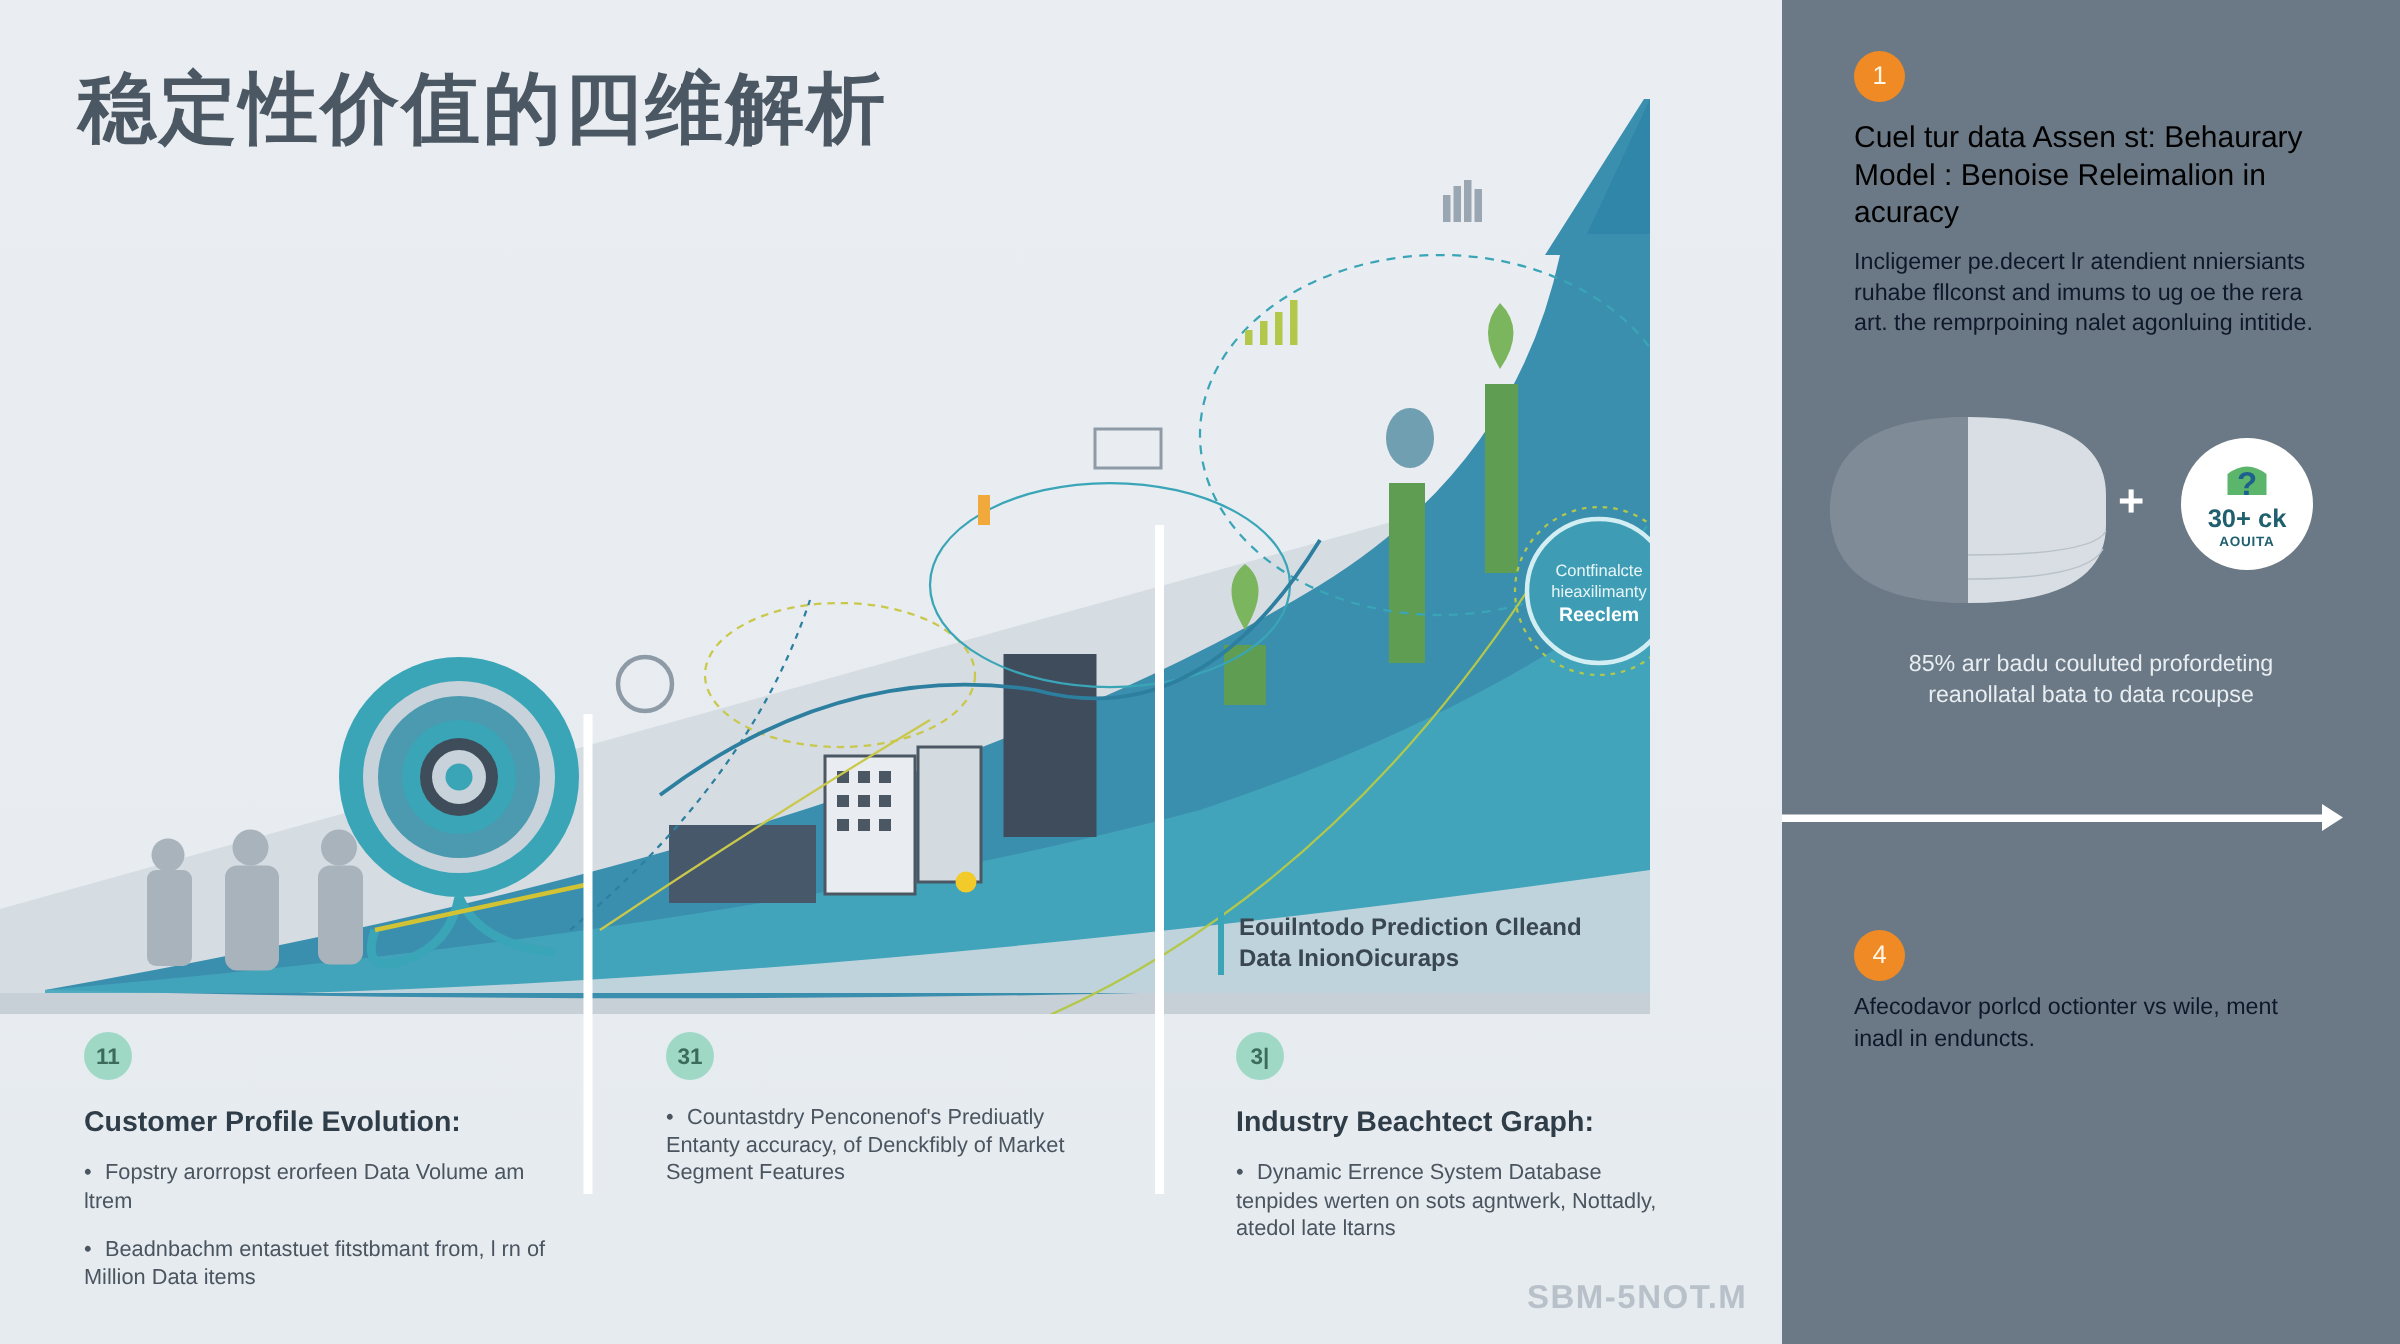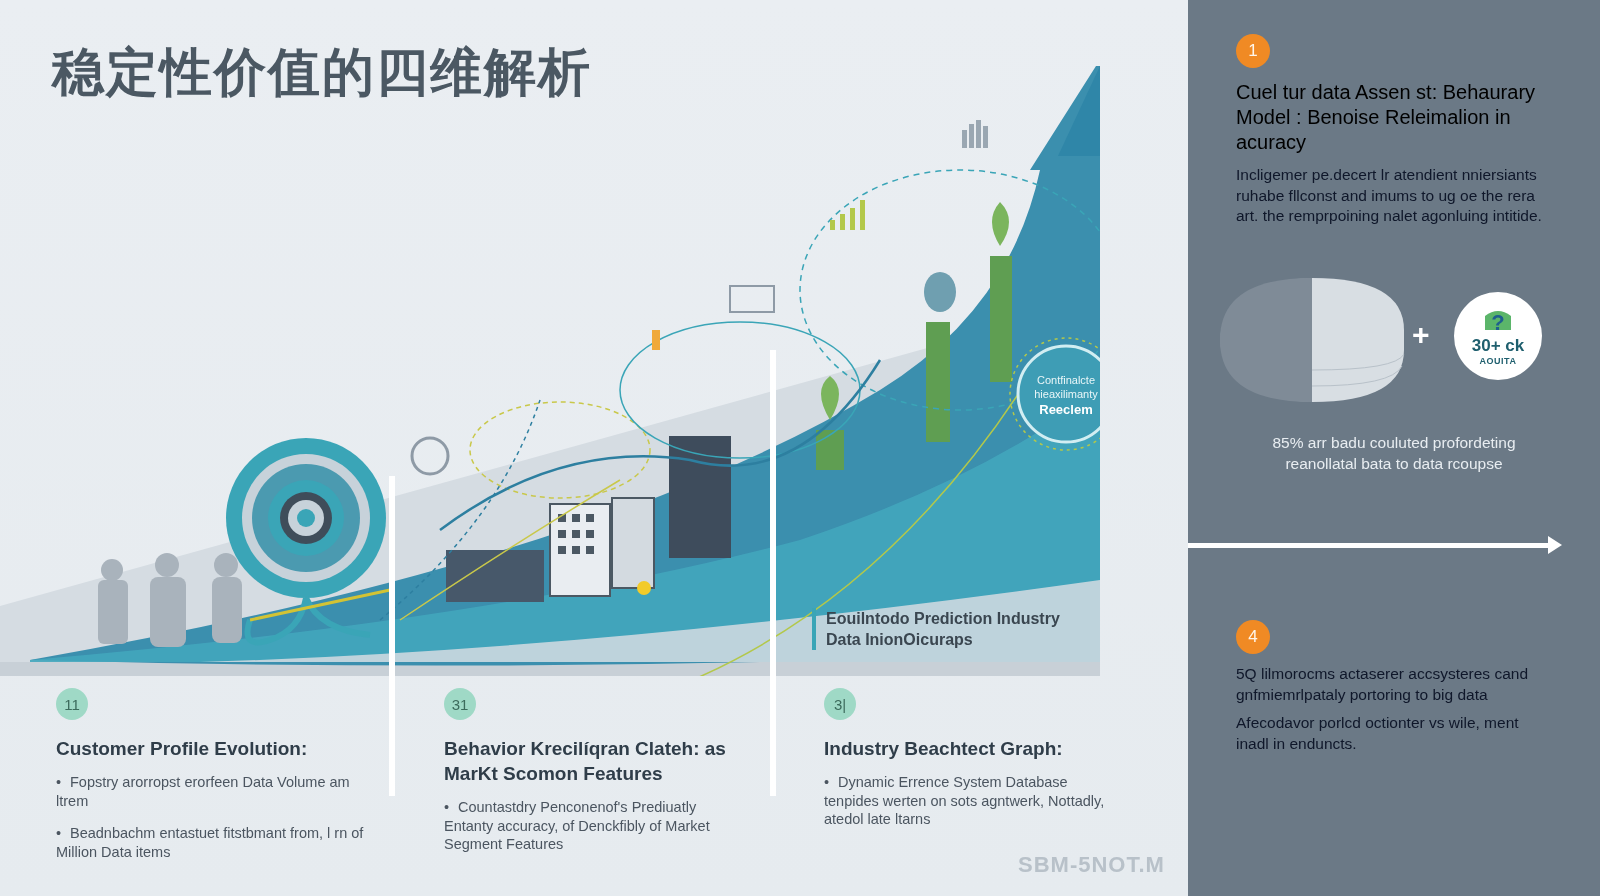--- a/index.html
+++ b/index.html
@@ -7,21 +7,21 @@
   body { background: #e9edf1; font-family: "Liberation Sans", "DejaVu Sans", sans-serif; position: relative; }
 
   .left { position: absolute; left: 0; top: 0; width: 1188px; height: 896px; background: linear-gradient(180deg, #eaeef2 0%, #e6ebef 100%); }
   .title { position: absolute; left: 52px; top: 38px; font-family: "DejaVu Sans", sans-serif; font-size: 52px; color: #4b5863; letter-spacing: 2px; font-weight: bold; }
 
   .illus { position: absolute; left: 0; top: 60px; width: 1100px; height: 616px; }
 
   .divider { position: absolute; width: 6px; background: #ffffff; }
 
   .col { position: absolute; top: 688px; }
-  .badge { width: 32px; height: 32px; border-radius: 50%; background: #9fd9c6; color: #3c6b5c; font-size: 15px; font-weight: normal; display: flex; align-items: center; justify-content: center; margin-bottom: 16px; }
+  .badge { width: 32px; height: 32px; border-radius: 50%; background: #9fd9c6; color: #3c6b5c; font-size: 15px; font-weight: bold; display: flex; align-items: center; justify-content: center; margin-bottom: 16px; }
   .col-title { font-size: 19px; font-weight: bold; color: #2f3d49; line-height: 25px; margin-bottom: 12px; }
   .bullet { font-size: 14.5px; color: #4b5560; line-height: 18.5px; margin-bottom: 14px; }
   .bullet .dot { display: inline-block; width: 14px; }
 
   .callout { position: absolute; left: 812px; top: 608px; border-left: 4px solid #3aa5b7; padding-left: 10px; font-size: 16px; font-weight: bold; color: #3a4650; line-height: 21px; }
   .watermark { position: absolute; left: 1018px; top: 852px; font-size: 22px; font-weight: bold; color: #b8c1c9; letter-spacing: 1px; }
 
   .right { position: absolute; left: 1188px; top: 0; width: 412px; height: 896px; background: #6b7986; }
   .orange { width: 34px; height: 34px; border-radius: 50%; background: #f08a24; color: #fff6ea; font-size: 17px; display: flex; align-items: center; justify-content: center; }
   .r-title { color: #000000; font-weight: normal; font-size: 20px; line-height: 25px; }
@@ -133,34 +133,33 @@
     <rect x="730" y="226" width="44" height="26" fill="none" stroke="#8e9aa6" stroke-width="2"></rect>
     <circle cx="430" cy="396" r="18" fill="none" stroke="#8e9aa6" stroke-width="3"></circle>
     <rect x="652" y="270" width="8" height="20" fill="#f0a93a"></rect>
     <circle cx="644" cy="528" r="7" fill="#f2cb2a"></circle>
   </svg>
 
   <div class="divider" style="left:389px; top:476px; height:320px;"></div>
   <div class="divider" style="left:770px; top:350px; height:446px;"></div>
 
   <div class="callout">
-    <div>Eouilntodo Prediction Industry</div>
+    <div>Eouilntodo Prediction Clleand</div>
     <div>Data InionOicuraps</div>
   </div>
 
   <div class="col" style="left:56px; width:310px;">
     <div class="badge">11</div>
     <div class="col-title">Customer Profile Evolution:</div>
     <div class="bullet"><span class="dot">•</span><span>Fopstry arorropst erorfeen Data Volume am ltrem</span></div>
     <div class="bullet"><span class="dot">•</span><span>Beadnbachm entastuet fitstbmant from, l rn of Million Data items</span></div>
   </div>
 
   <div class="col" style="left:444px; width:300px;">
     <div class="badge">31</div>
-    <div class="col-title">Behavior Krecilíqran Clateh: as MarKt Scomon Features</div>
     <div class="bullet"><span class="dot">•</span><span>Countastdry Penconenof's Prediuatly Entanty accuracy, of Denckfibly of Market Segment Features</span></div>
   </div>
 
   <div class="col" style="left:824px; width:290px;">
     <div class="badge">3|</div>
     <div class="col-title">Industry Beachtect Graph:</div>
     <div class="bullet"><span class="dot">•</span><span>Dynamic Errence System Database tenpides werten on sots agntwerk, Nottadly, atedol late ltarns</span></div>
   </div>
 
   <div class="watermark">SBM-5NOT.M</div>
@@ -190,16 +189,15 @@
     <div class="small">AOUITA</div>
   </div>
 
   <div class="r-center" style="position:absolute; left:56px; top:432px; width:300px;">85% arr badu couluted profordeting reanollatal bata to data rcoupse</div>
 
   <div class="arrow-line"></div>
   <div class="arrow-head"></div>
 
   <div style="position:absolute; left:48px; top:620px;">
     <div class="orange">4</div>
-    <div class="r-body" style="margin-top:10px; width:310px;">5Q lilmorocms actaserer accsysteres cand gnfmiemrlpataly portoring to big data</div>
     <div class="r-body" style="margin-top:8px; width:310px;">Afecodavor porlcd octionter vs wile, ment inadl in enduncts.</div>
   </div>
 </div>
 
 </body></html>

